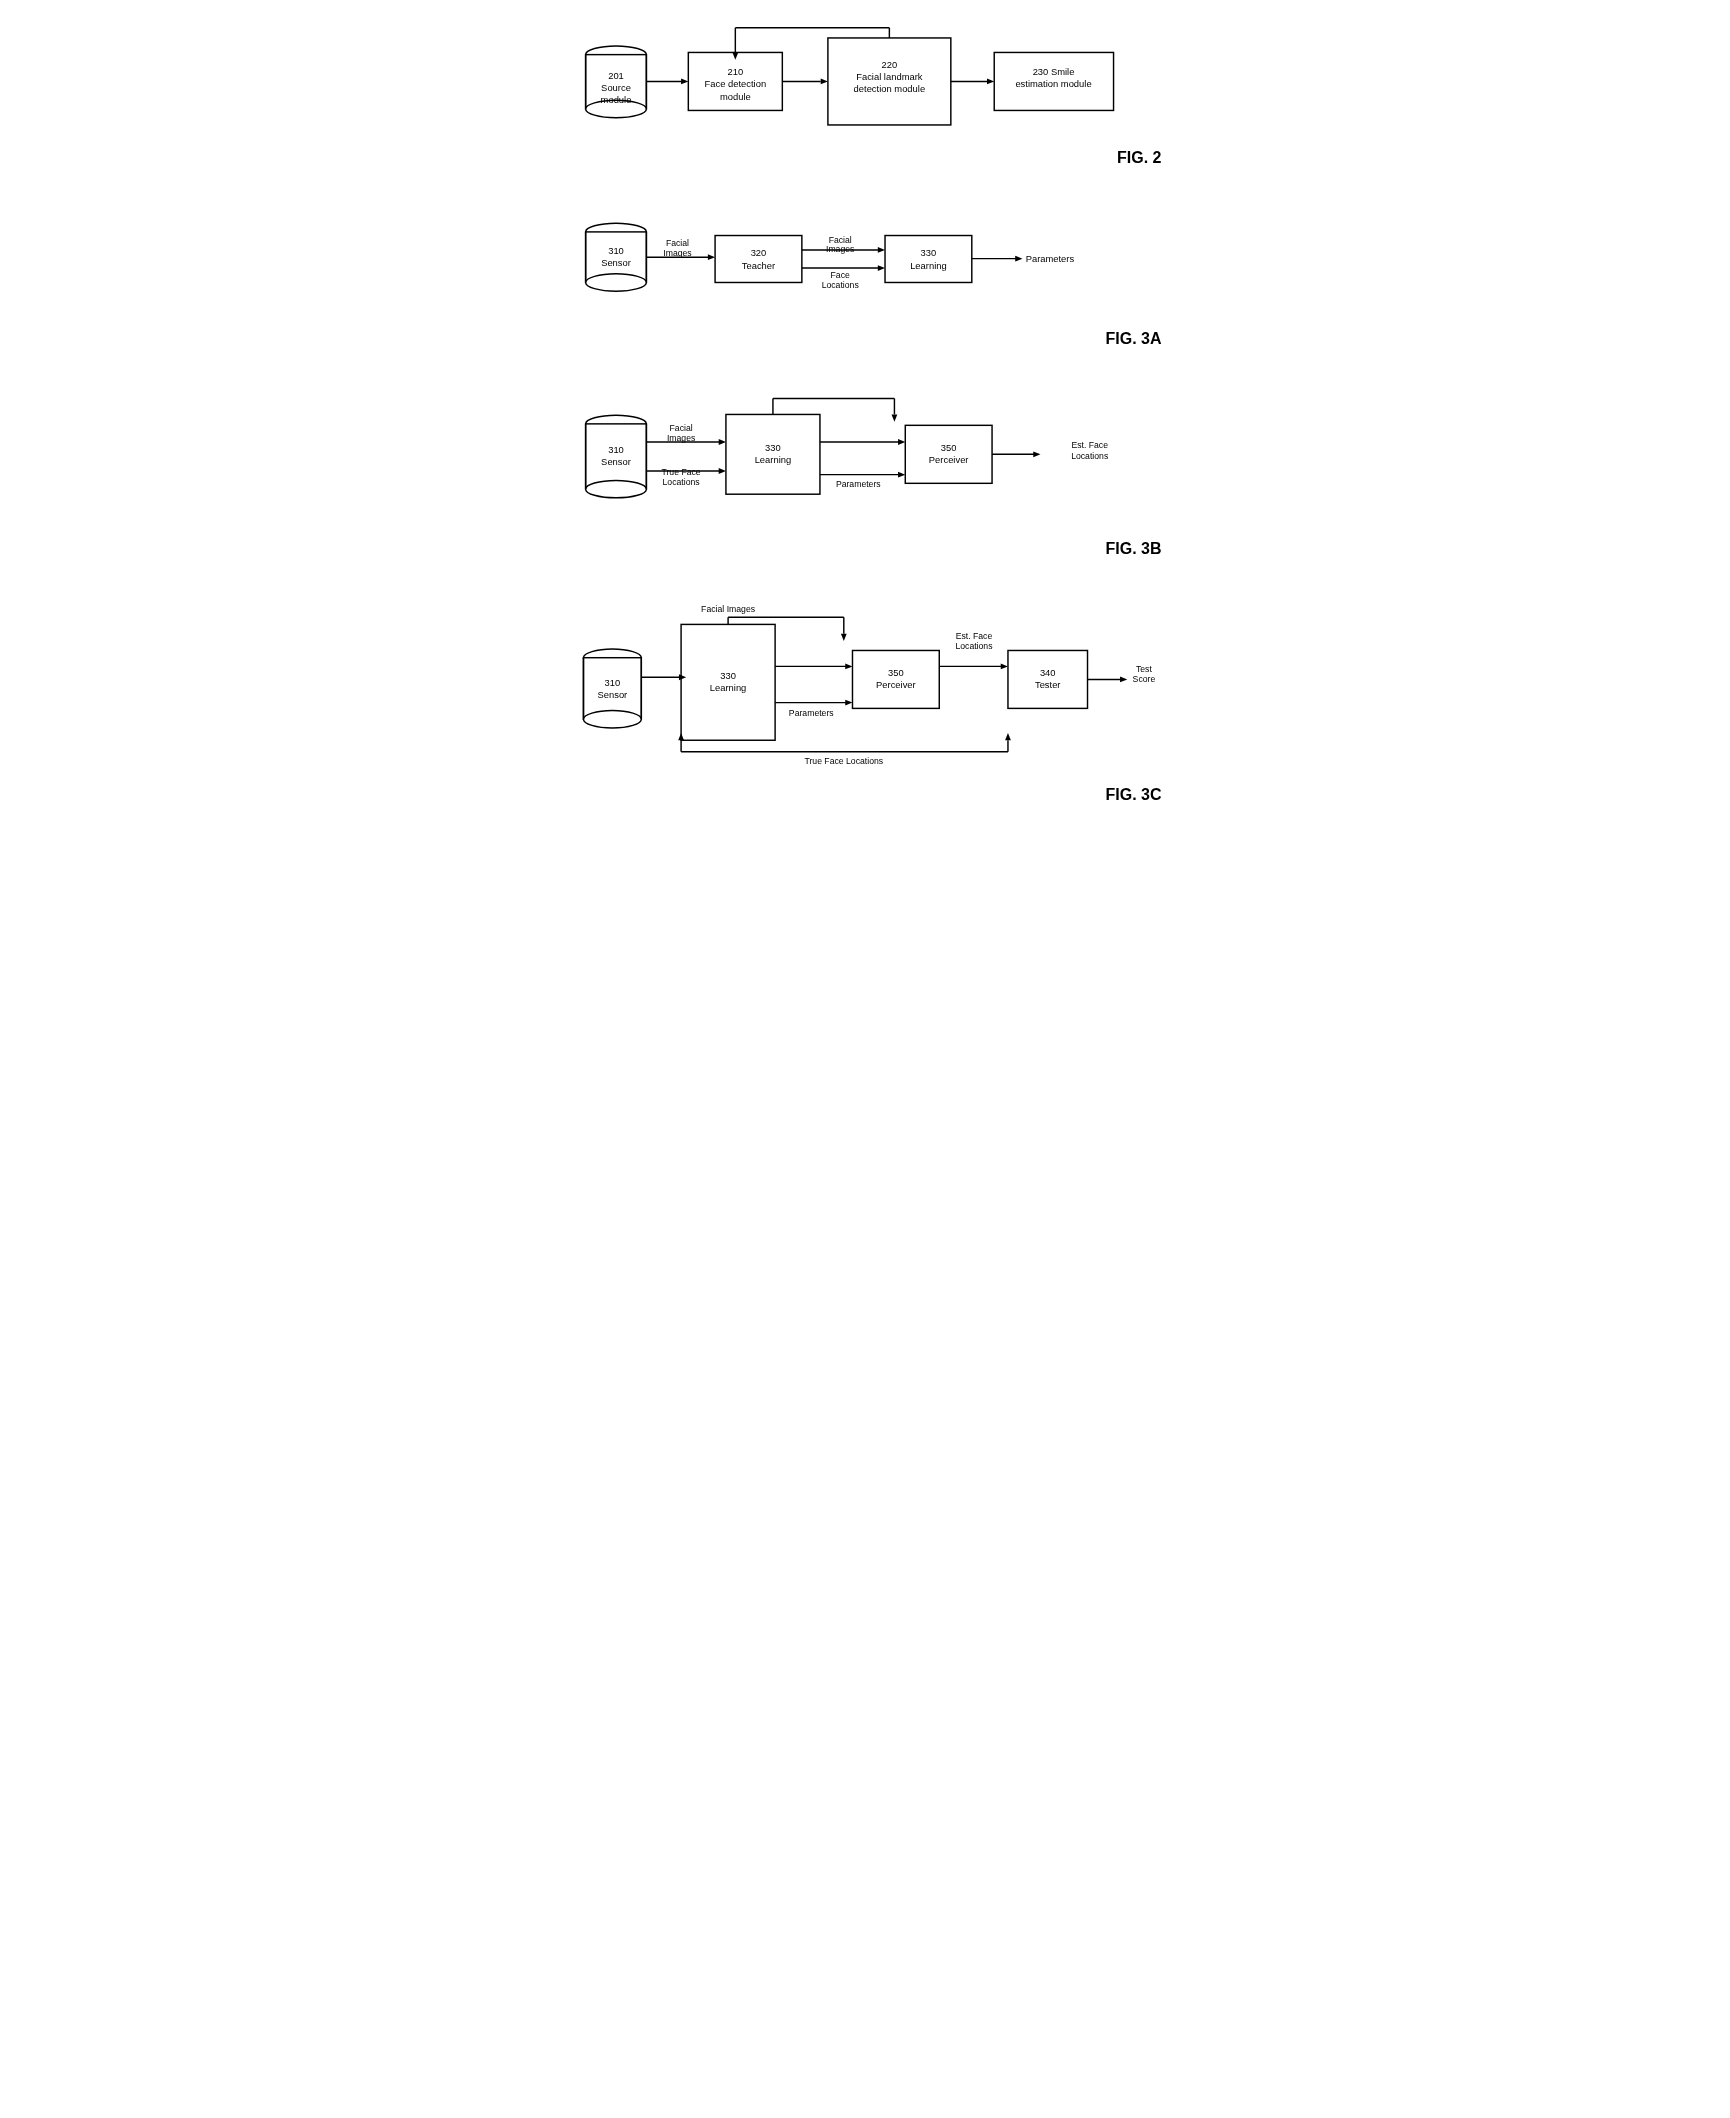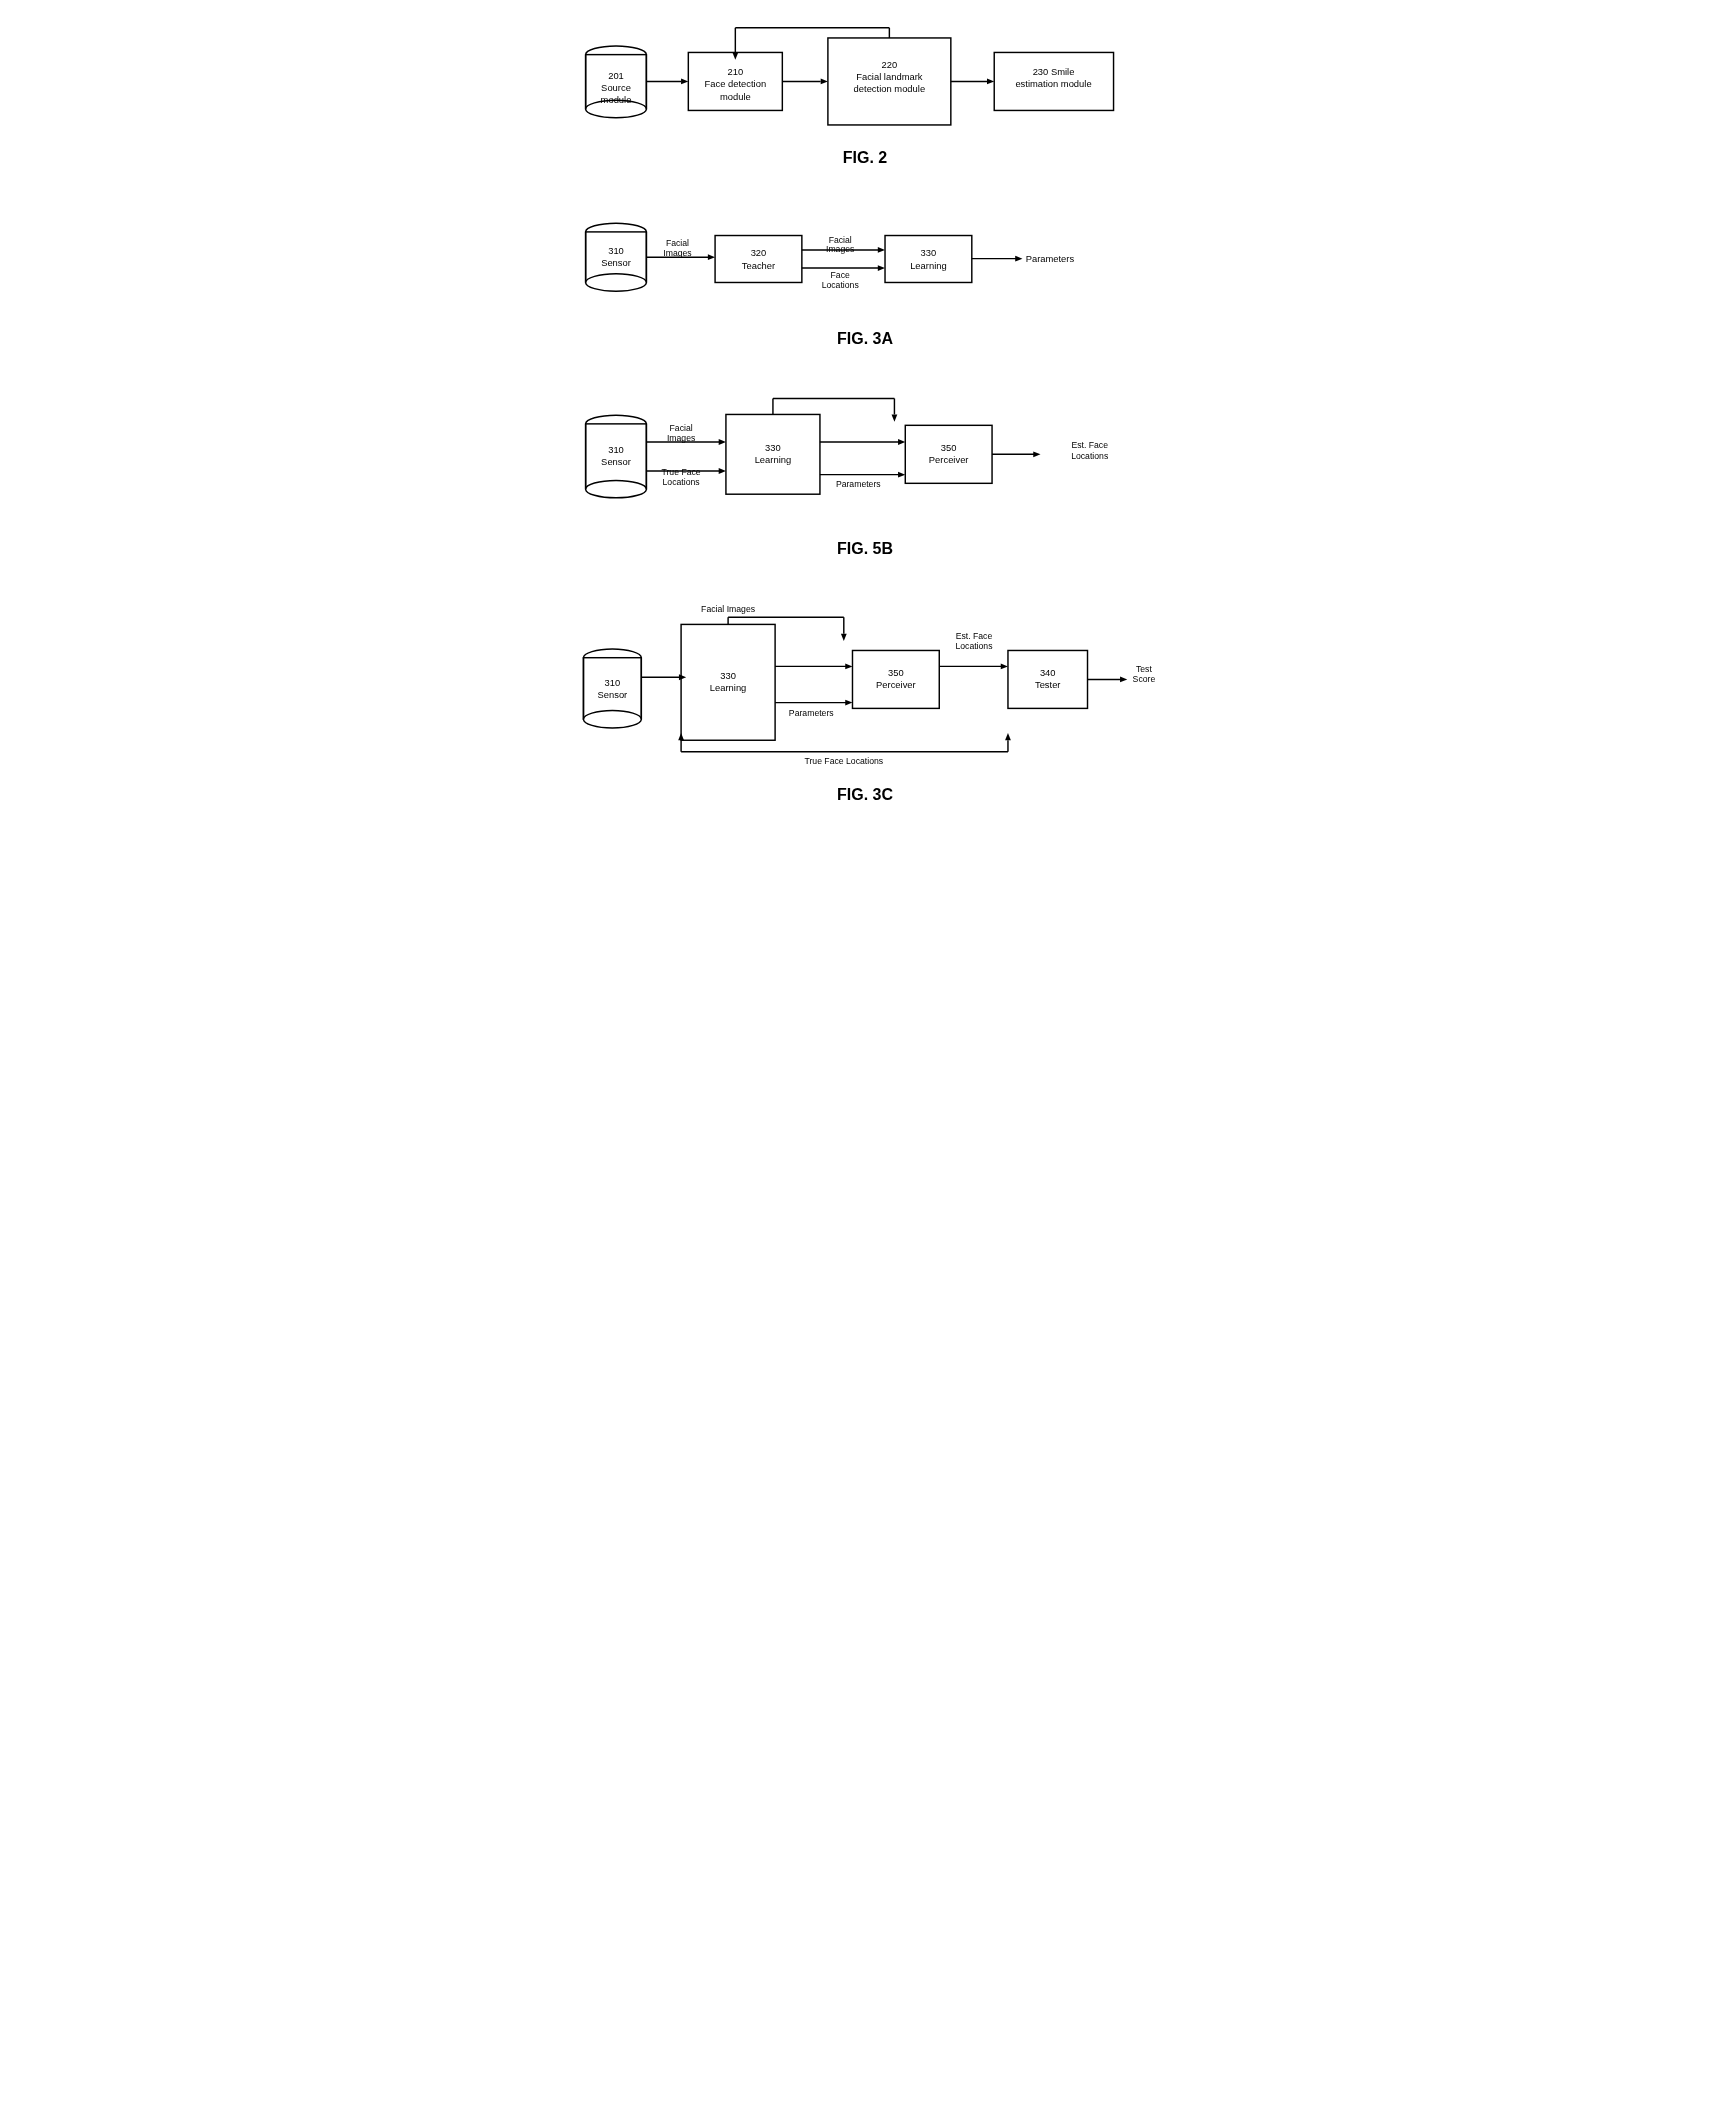--- a/index.html
+++ b/index.html
@@ -9,21 +9,21 @@
       width: 651px;
       margin: 0 auto;
       padding: 22px 29px;
     }
 
     .figure-section {
       margin-bottom: 36px;
     }
 
     .figure-title {
-      text-align: center;
+      text-align: right;
       font-size: 16px;
       font-weight: bold;
       margin-top: 11px;
       font-family: Arial, sans-serif;
     }
 
     
     .diagram {
       position: relative;
       width: 100%;
@@ -194,21 +194,21 @@
       <rect x="465" y="57" width="120" height="80" fill="white" stroke="black" stroke-width="2"></rect>
       <text x="525" y="92" text-anchor="middle" font-size="13" font-family="Arial">350</text>
       <text x="525" y="109" text-anchor="middle" font-size="13" font-family="Arial">Perceiver</text>
 
       <line x1="585" y1="97" x2="645" y2="97" stroke="black" stroke-width="2"></line>
       <polygon points="642,93 642,101 652,97" fill="black"></polygon>
       <text x="720" y="88" text-anchor="middle" font-size="12" font-family="Arial">Est. Face</text>
       <text x="720" y="103" text-anchor="middle" font-size="12" font-family="Arial">Locations</text>
     </svg>
   </div>
-  <div class="figure-title">FIG. 5B</div>
+  <div class="figure-title">FIG. 3B</div>
 </div>
 
 <div class="figure-section">
   <div class="diagram fig3c">
     <svg class="arrows-svg" viewBox="0 0 820 250" preserveAspectRatio="none" style="position:absolute;top:0;left:0;width:100%;height:181px;">
 
       <ellipse cx="60" cy="88" rx="40" ry="12" fill="white" stroke="black" stroke-width="2"></ellipse>
       <rect x="20" y="88" width="80" height="85" fill="white" stroke="black" stroke-width="2"></rect>
       <ellipse cx="60" cy="173" rx="40" ry="12" fill="white" stroke="black" stroke-width="2"></ellipse>
       <line x1="20" y1="88" x2="20" y2="173" stroke="black" stroke-width="2"></line>

